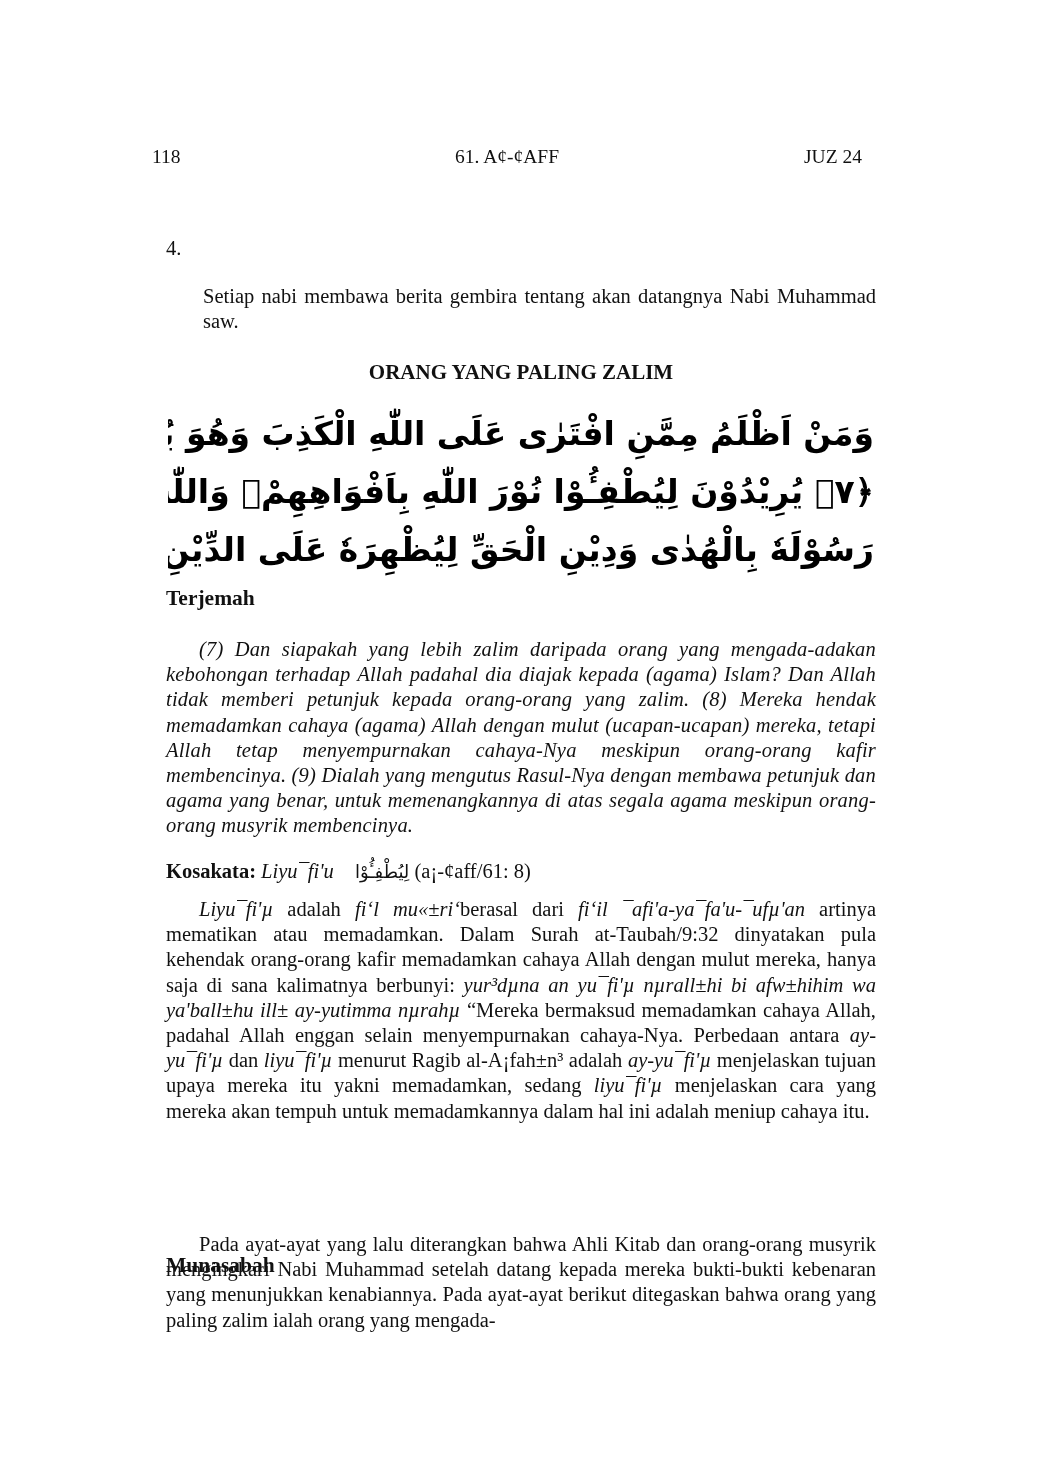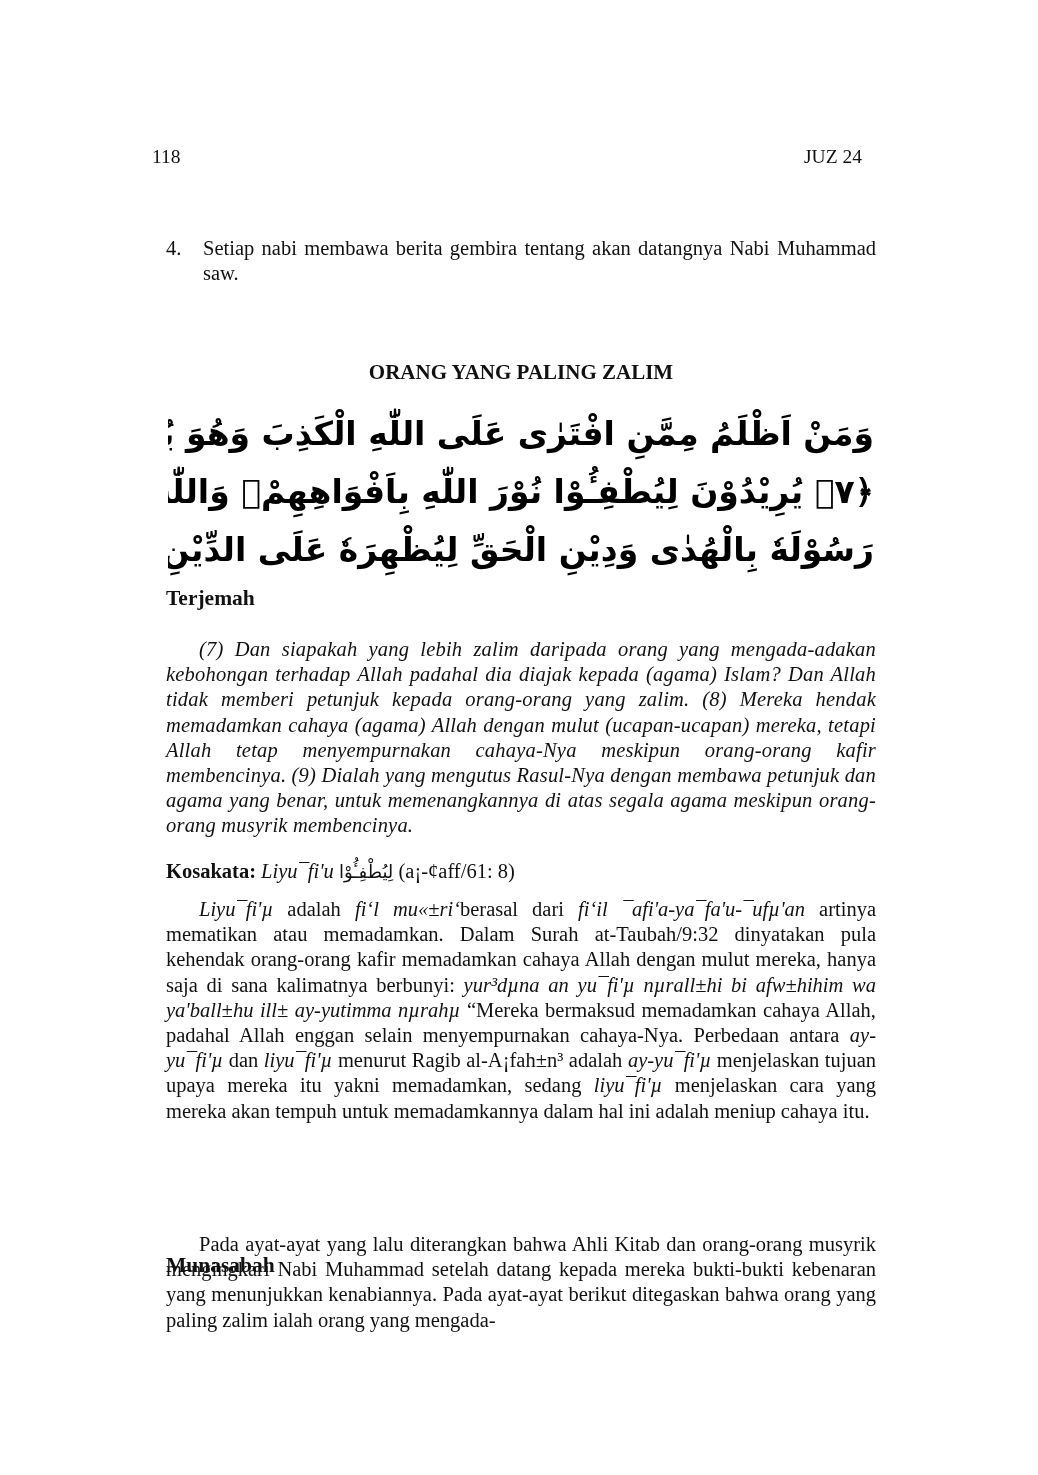--- a/index.html
+++ b/index.html
@@ -7,45 +7,46 @@
          font-family:"Liberation Serif", serif; color:#111; }
   .page { position:absolute; left:0; top:0; width:1038px; height:1475px; }
   .header { position:absolute; top:146px; left:152px; width:710px; height:26px;
             font-size:19.5px; }
   .header .pn { position:absolute; left:0; top:0; }
   .header .ch { position:absolute; left:0; right:0; text-align:center; top:0; }
   .header .juz { position:absolute; right:0; top:0; }
   .list-item { position:absolute; top:236px; left:166px; width:710px; font-size:20.5px;
                line-height:25px; text-align:justify; }
   .list-item .num { position:absolute; left:0; top:0; }
-  .list-item .txt { margin-left:37px; display:block; text-align:justify; text-align-last:left; }
+  .list-item .txt { margin-left:37px; display:block; text-align:justify; text-align-last:left;margin-top:48px; }
   .section-title { position:absolute; top:360px; left:166px; width:710px; text-align:center;
                    font-weight:bold; font-size:21px; }
   .arabic { position:absolute; top:405px; left:168px; width:706px; height:175px;
             direction:rtl; font-family:"DejaVu Sans", sans-serif; font-weight:bold;
             font-size:33px; line-height:58px; text-align:justify; text-align-last:justify; color:#000; }
   .arabic .line { display:block; height:58px; white-space:nowrap; overflow:hidden; text-align-last:justify; }
   .arabic .line.last { text-align:right; text-align-last:right; }
   .h3 { position:absolute; left:166px; font-weight:bold; font-size:21.5px;text-align:center; }
   .body { position:absolute; left:166px; width:710px; font-size:20.5px; line-height:25.2px;
           text-align:justify; }
   .body.it { font-style:italic; letter-spacing:0.2px; }
   .body p { margin:0; text-indent:33px; }
   .kos { position:absolute; left:166px; top:860px; font-size:20.5px; }
   .kos b { font-weight:bold; }
-  .kos .ar { font-family:"DejaVu Sans", sans-serif; font-size:18px; }
+  .kos .ar { font-family:"DejaVu Sans", sans-serif; font-size:18px;margin-left:16px; }
   i { font-style:italic;margin-top:48px; }
 </style>
 </head>
 <body>
 
 <div class="page">
 
   <div class="header">
     <span class="pn">118</span>
+    <span class="ch">61. A¢-¢AFF</span>
     <span class="juz">JUZ 24</span>
   </div>
 
   <div class="list-item">
     <span class="num">4.</span>
     <span class="txt">Setiap nabi membawa berita gembira tentang akan datangnya Nabi Muhammad saw.</span>
   </div>
 
   <div class="section-title">ORANG YANG PALING ZALIM</div>
 

